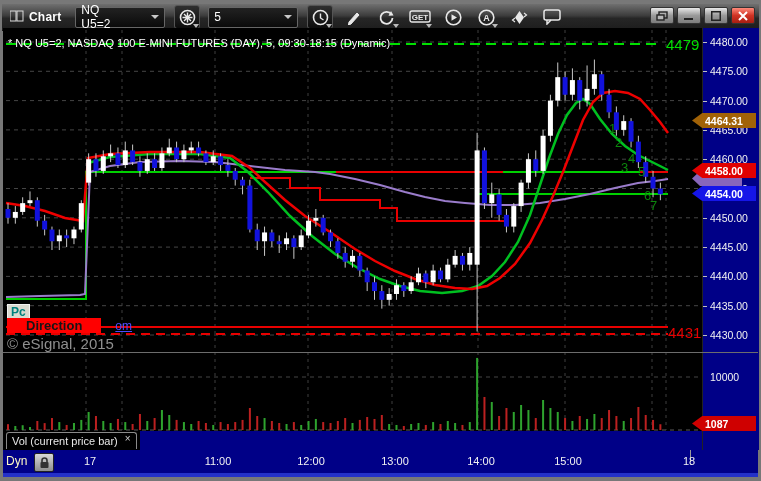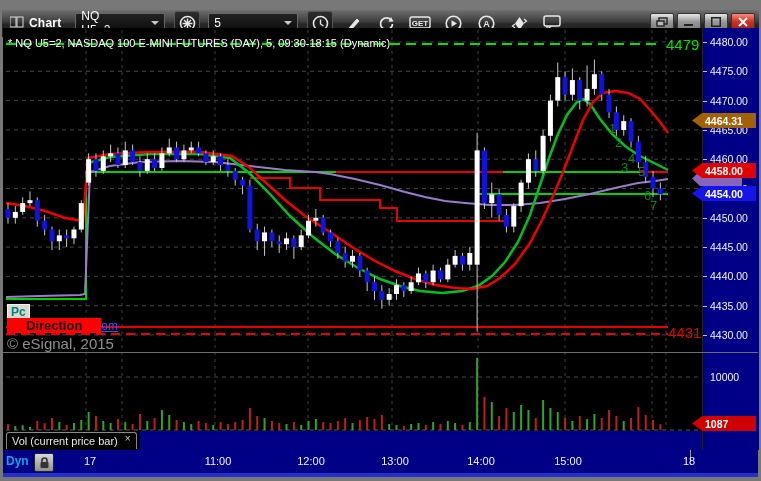--- a/index.html
+++ b/index.html
@@ -1,18 +1,18 @@
 <!DOCTYPE html>
 <html><head>
 <meta charset="utf-8">
 <style>
   html,body{margin:0;padding:0;background:#2a2a2a;font-family:"Liberation Sans",sans-serif;}
   #win{position:relative;width:761px;height:481px;background:#787878;overflow:hidden;}
   
-  #titlebar{position:absolute;left:2px;top:10px;width:757px;height:26px;
+  #titlebar{position:absolute;left:2px;top:4px;width:757px;height:26px;
     background:linear-gradient(#707070,#3c3c3c 45%,#262626 55%,#1d1d1d);
     display:flex;align-items:center;border-bottom:1px solid #111;}
   .tb-title{color:#fff;font-size:12px;font-weight:bold;margin:0 14px 0 5px;letter-spacing:.2px;}
   .paneicon{display:inline-block;margin-left:8px;}
   .dd{height:19px;background:linear-gradient(#222,#0a0a0a);border:1px solid #666;border-radius:2px;
     color:#fff;font-size:12px;display:flex;align-items:center;padding:0 5px;min-width:70px;justify-content:space-between;cursor:default;gap:15px;}
   .caret{width:0;height:0;border-left:4px solid transparent;border-right:4px solid transparent;border-top:4px solid #c8c8c8;margin-left:8px;}
   .icbtn{height:22px;min-width:24px;display:flex;align-items:center;justify-content:center;margin-left:9px;position:relative;border-radius:3px;}
   .icbtn.boxed{background:linear-gradient(#2e2e2e,#0c0c0c);border:1px solid #555;}
   .mini-caret{position:absolute;right:0px;bottom:0px;width:0;height:0;border-left:3px solid transparent;border-right:3px solid transparent;border-top:4px solid #bbb;}
@@ -30,31 +30,31 @@
   .tickdash{position:absolute;left:0;width:4px;height:1px;background:#c0c0c0;}
   .tag{position:absolute;left:-11px;width:64px;height:15px;color:#fff;font-size:10.5px;font-weight:bold;
     display:flex;align-items:center;justify-content:flex-start;padding-left:13px;box-sizing:border-box;
     clip-path:polygon(0 50%,16% 0,100% 0,100% 100%,16% 100%);z-index:5;}
   
   .hdr{position:absolute;left:8px;top:37px;color:#fff;font-size:11px;z-index:5;white-space:nowrap;}
   #pc-tag{position:absolute;left:7px;top:304px;background:#d9d9cf;color:#00807d;font-weight:bold;font-size:12px;
     padding:0 3px;border:1px solid #f2f2f2;z-index:5;line-height:14px;}
   #direction-row{position:absolute;left:7px;top:318px;z-index:5;display:flex;align-items:flex-end;}
   #direction-tag{background:#ff0000;color:#151515;font-size:13px;font-weight:bold;padding:0 19px;line-height:15px;}
-  #dir-link{color:#4d4dff;font-size:12px;text-decoration:underline;margin-left:0;line-height:14px;}
+  #dir-link{color:#4d4dff;font-size:12px;text-decoration:underline;margin-left:14px;line-height:14px;}
   #copyright{position:absolute;left:7px;top:335px;color:#8f8f8f;font-size:15px;z-index:5;}
   
   #tabrow{position:absolute;left:3px;top:431px;width:699px;height:19px;background:#000087;z-index:5;}
   #tabzone{position:absolute;left:0;top:0;width:137px;height:19px;background:#000;}
   #voltab{position:absolute;left:3px;top:1px;height:17px;background:#000;border:1px solid #8a8a8a;border-bottom:none;
     border-radius:3px 3px 0 0;color:#e8e8e8;font-size:11px;display:flex;align-items:center;padding:0 5px;box-sizing:border-box;}
   #voltab .x{color:#d0d0d0;font-size:10px;margin-left:7px;position:relative;top:-3px;}
   
   #timebar{position:absolute;left:3px;top:450px;width:755px;height:23px;background:#000087;z-index:5;}
-  #dyn{position:absolute;left:3px;top:4px;color:#0ea5e9;font-weight:bold;font-size:12px;}
+  #dyn{position:absolute;left:3px;top:4px;color:#fef9c3;font-weight:normal;font-size:12px;}
   #lockbtn{position:absolute;left:31px;top:3px;width:18px;height:17px;border:1px solid #222;border-radius:2px;
     background:linear-gradient(#d8d8d8,#8f8f8f);display:flex;align-items:center;justify-content:center;}
   .tlabel{position:absolute;top:5px;color:#f2f2f2;font-size:11px;transform:translateX(-50%);white-space:nowrap;}
   #axiscorner{position:absolute;left:687px;top:0px;width:1px;height:12px;background:#9a9a9a;}
   #bottomstrip{position:absolute;left:3px;top:473px;width:755px;height:4px;background:#2431c8;z-index:5;}
 </style>
 </head>
 <body>
 
 <div id="win">

